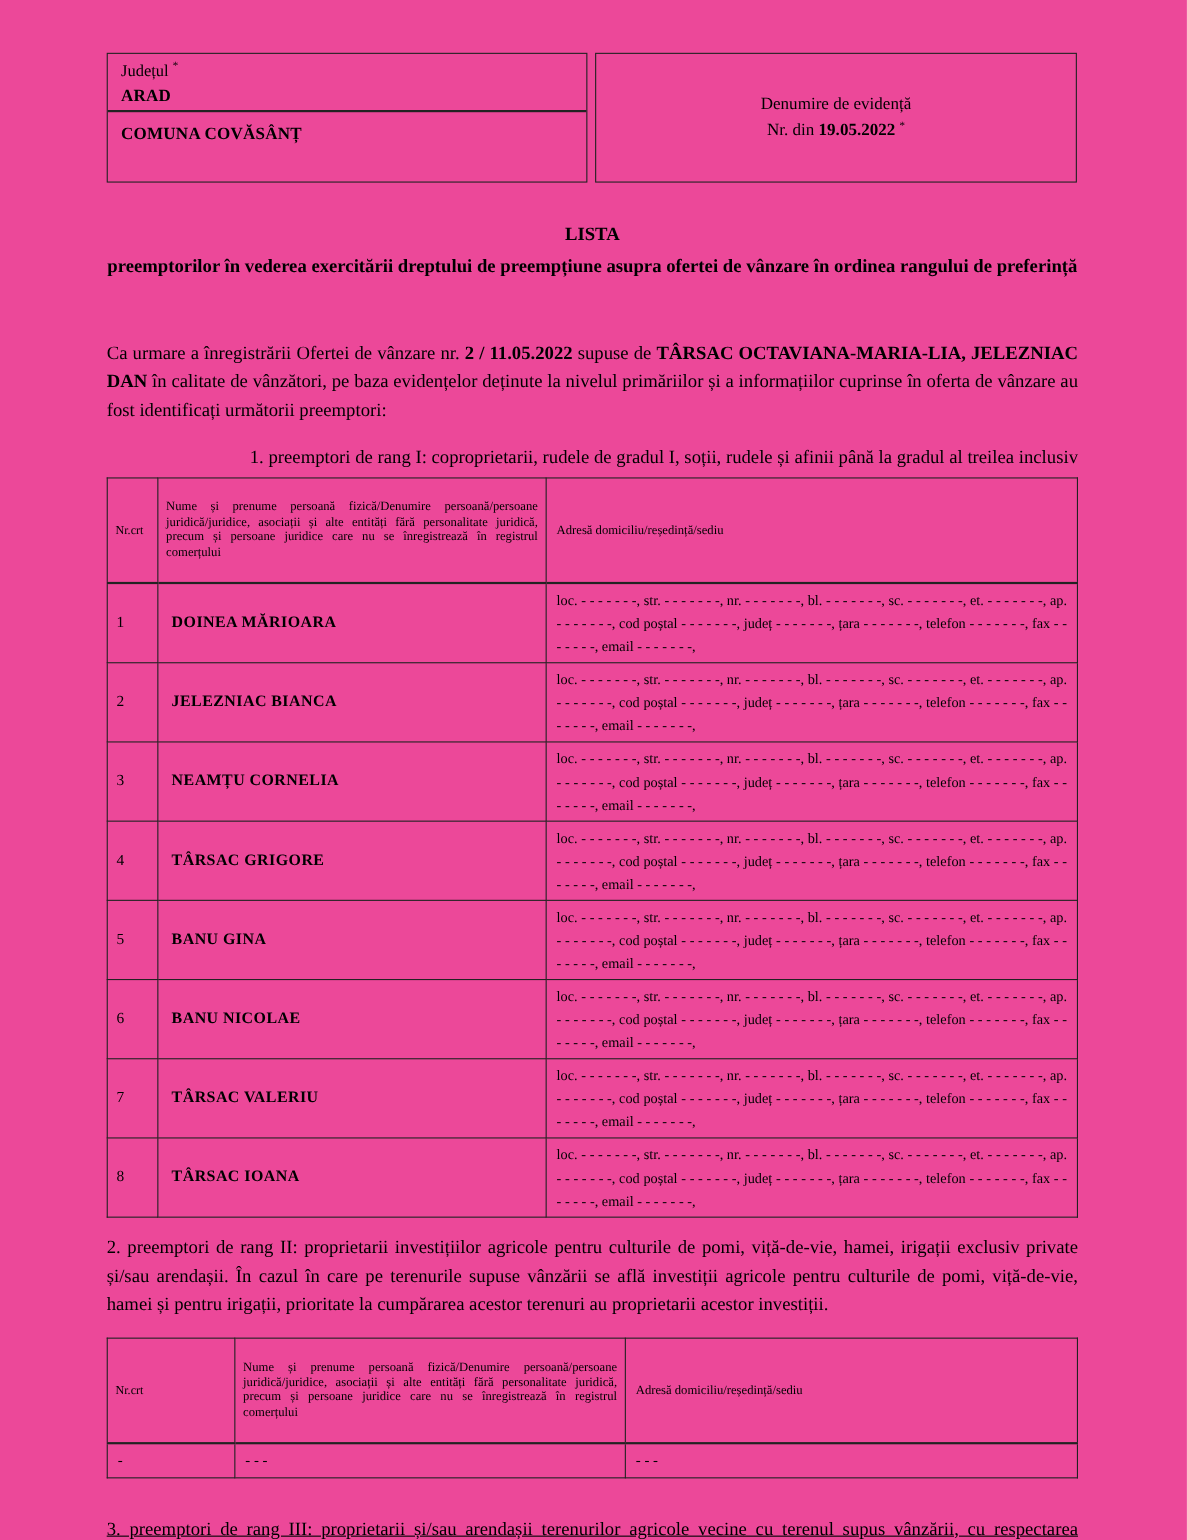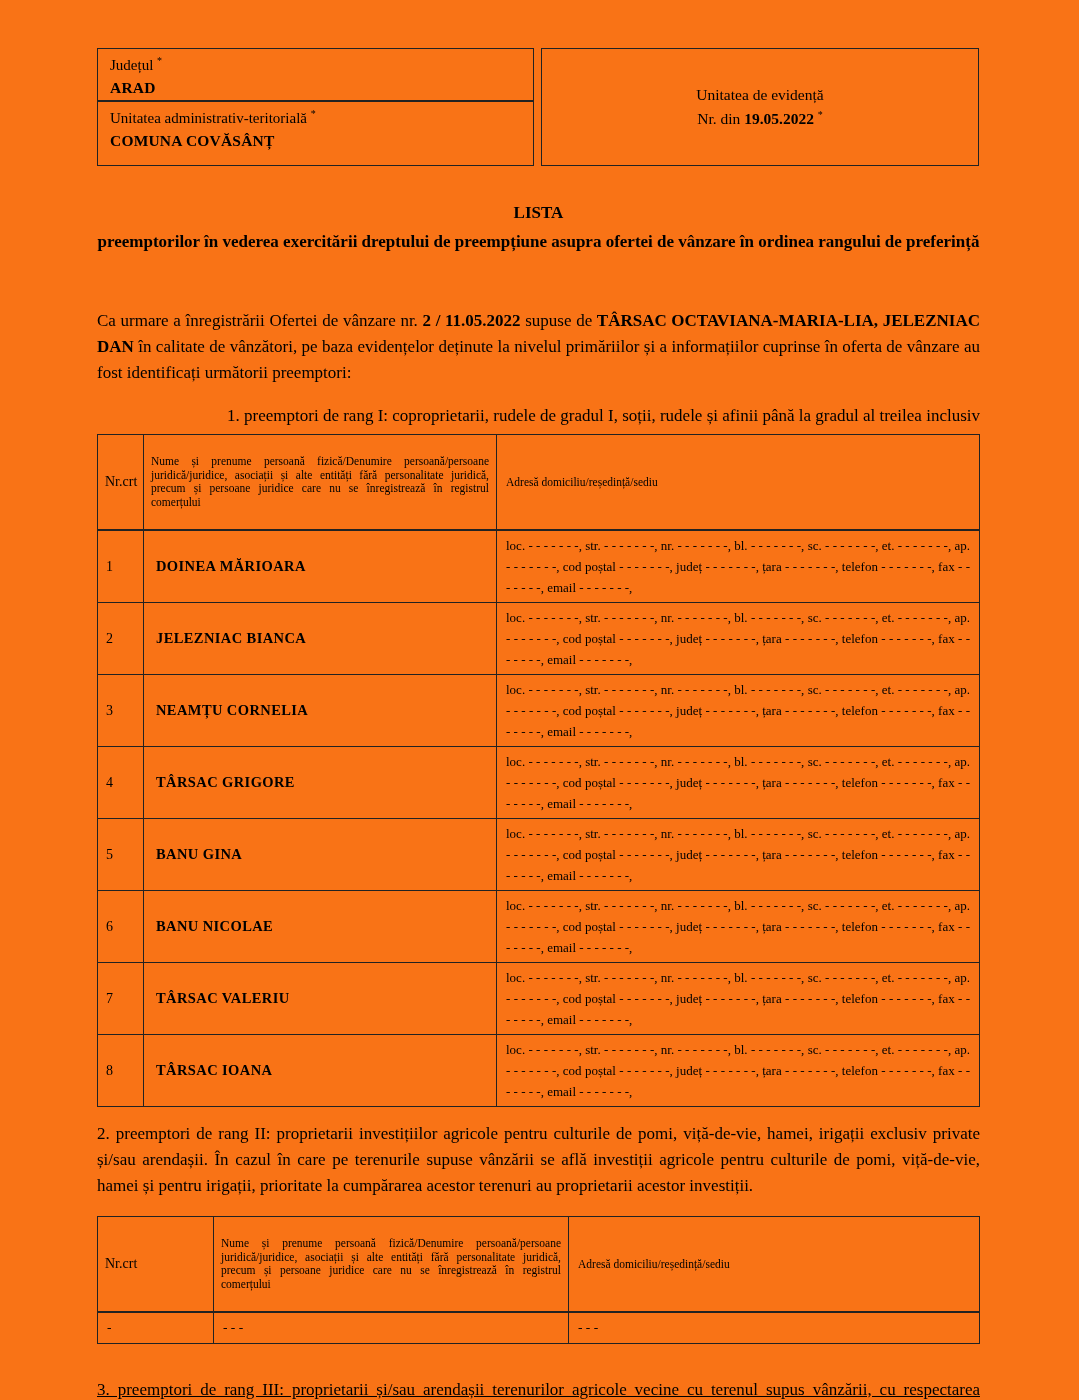--- a/index.html
+++ b/index.html
@@ -1,19 +1,19 @@
 <!DOCTYPE html>
 <html><head>
 <meta charset="utf-8">
 <style>
   html,body{margin:0;padding:0;background:#fff;}
   .page{
     position:relative;
     width:1079px;height:1400px;
-    background:#f97316;color:#000;
+    background:#ec4899;color:#000;
     font-family:"Liberation Serif","DejaVu Serif",serif;
     overflow:hidden;
   }
   sup{font-size:10px;vertical-align:super;line-height:0;}
   b{font-weight:bold;}
 
   
   .hdr-left{
     position:absolute;left:97px;top:48px;width:437px;height:118px;
     border:1px solid #222;box-sizing:border-box;
@@ -37,48 +37,47 @@
   .intro{margin-top:52px;}
   .heading{font-size:17px;line-height:26px;text-align:right;}
   .sec2{margin-top:14px;}
   .sec3{margin-top:33px;text-decoration:underline;}
 
   
   table{border-collapse:collapse;width:100%;table-layout:fixed;}
   .tbl{margin-top:5px;}
   td{border:1px solid #222;vertical-align:middle;box-sizing:border-box;overflow:hidden;}
   tr.hdr-row td{border-bottom-width:2px;height:40px;vertical-align:middle;}
-  .td-nr-h{font-size:14px;padding-left:7px;}
+  .td-nr-h{font-size:11px;padding-left:7px;}
   .td-name-h{font-size:11.5px;line-height:13.5px;text-align:justify;padding:20px 7px;}
   .td-addr-h{font-size:11.5px;padding:2px 9px;border-radius:26px;}
   tr.data-row td{height:66px;}
   .td-num{font-size:14px;padding-left:8px;}
   .td-name{font-size:14.5px;font-weight:bold;padding-left:12px;letter-spacing:.4px;}
   .td-addr{font-size:13px;line-height:21px;text-align:justify;padding:4px 9px;}
   tr.small-row td{height:31px;}
   .td-dash{font-size:13.5px;padding-left:9px;}
 </style>
 </head>
 <body>
 
 <div class="page">
 
   <div class="hdr-left">
     <div class="hdr-cell first">
       <div class="hdr-label"><span>Județul</span> <sup>*</sup></div>
       <div class="hdr-value">ARAD</div>
     </div>
     <div class="hdr-cell">
-      <div class="hdr-label"><span>Unitatea administrativ-teritorială</span> <sup>*</sup></div>
       <div class="hdr-value">COMUNA COVĂSÂNȚ</div>
     </div>
   </div>
 
   <div class="hdr-right">
-    <div>Unitatea de evidență</div>
+    <div>Denumire de evidență</div>
     <div><span>Nr. din</span> <b>19.05.2022</b> <sup>*</sup></div>
   </div>
 
   <div class="content">
 
 
     <div class="title-block">
       <div>LISTA</div>
       <div>preemptorilor în vederea exercitării dreptului de preempțiune asupra ofertei de vânzare în ordinea rangului de preferință</div>
     </div>

